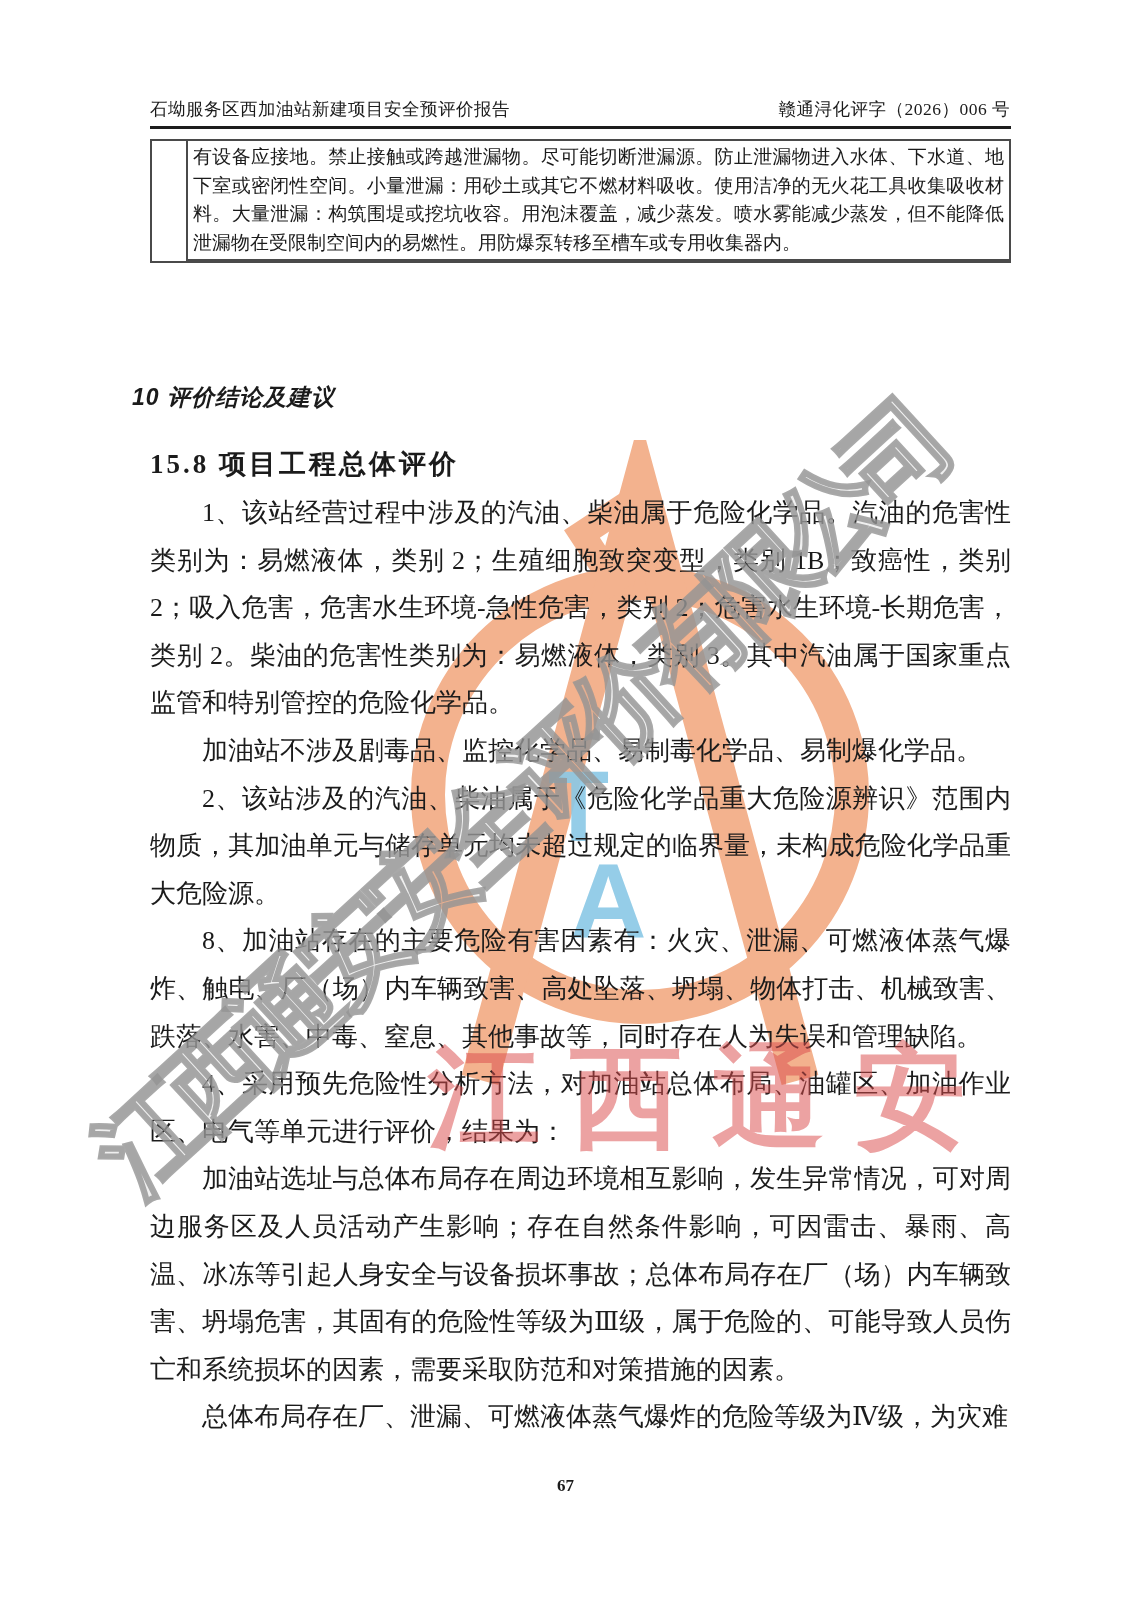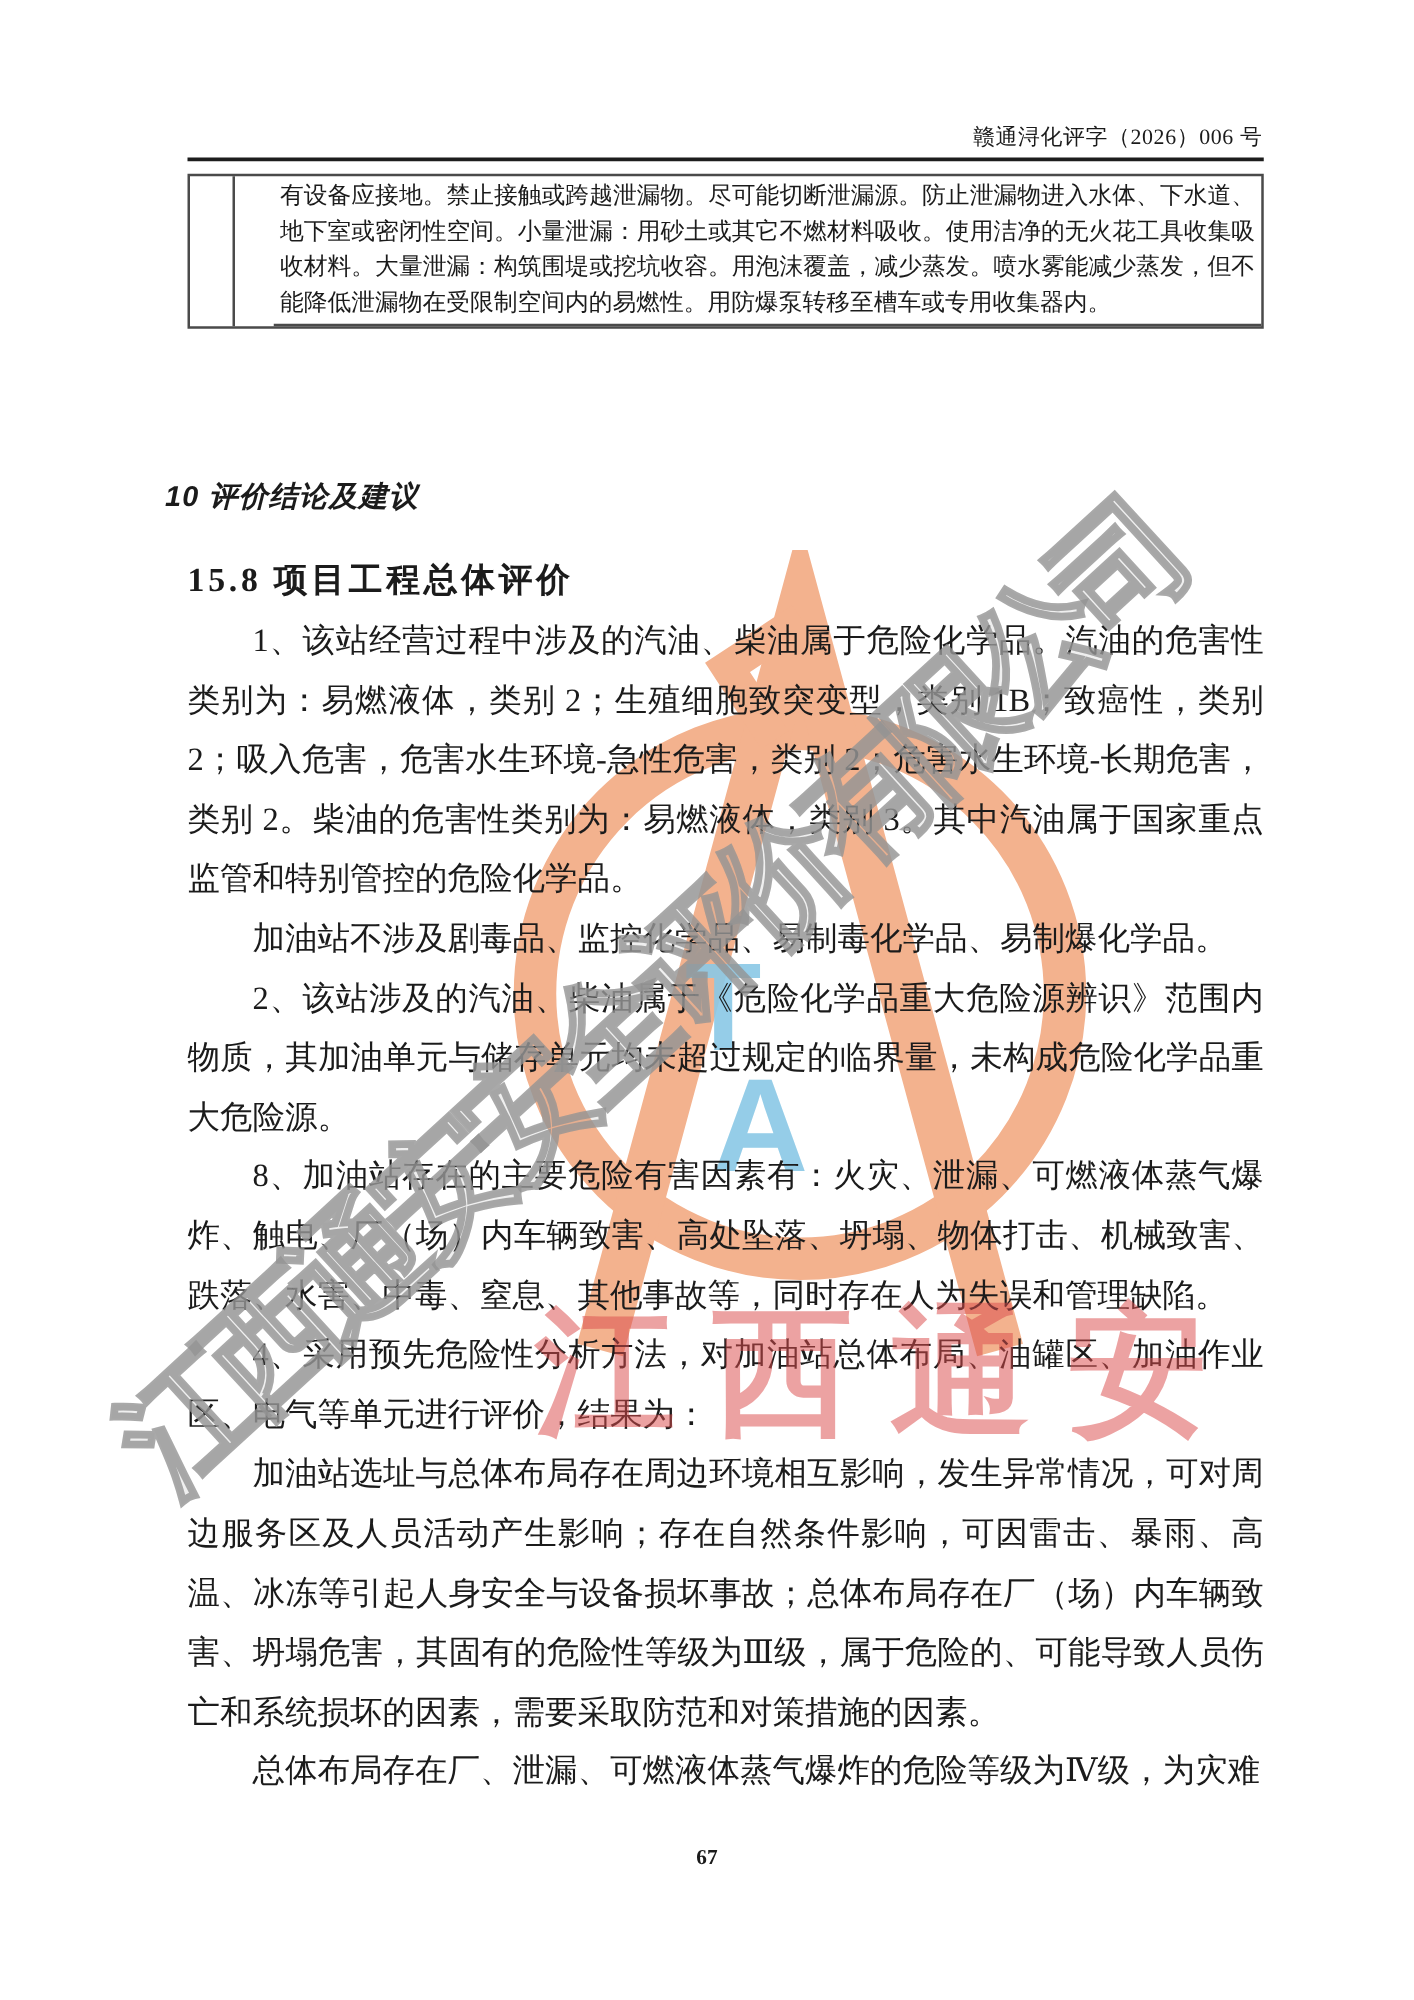--- a/index.html
+++ b/index.html
@@ -9,21 +9,21 @@
     font-family:"Liberation Serif","DejaVu Serif",serif;color:#1b1b1b;
   }
   
   .hdr-left{position:absolute;left:150px;top:97px;font-size:17.5px;letter-spacing:.5px;}
   .hdr-right{position:absolute;right:121px;top:97px;font-size:17.5px;letter-spacing:.5px;margin-left:46px;}
   .hdr-rule{position:absolute;left:150px;top:126px;width:861px;height:3px;background:#1d1d1d;}
   
   .tbl{position:absolute;left:150px;top:139px;width:861px;display:flex;
        border:2px solid #4a4a4a;box-sizing:border-box;background:transparent;z-index:2;}
   .tbl-col1{width:34px;border-right:2px solid #4a4a4a;}
-  .tbl-main{flex:1;display:flex;flex-direction:row;padding-left:31px;}
+  .tbl-main{flex:1;display:flex;flex-direction:row;}
   .tbl-cell{padding:2px 5px;font-size:19px;line-height:28.5px;text-align:justify;}
   .tbl-r1{border-bottom:2px solid #4a4a4a;}
   
   .h1{position:absolute;left:132px;top:382px;font-family:"Liberation Sans","DejaVu Sans",sans-serif;
       font-weight:bold;font-size:23px;letter-spacing:1px;z-index:2;font-style:italic;}
   .h2{position:absolute;left:150px;top:446px;font-weight:bold;font-size:27px;letter-spacing:3px;z-index:2;}
   
   .content{position:absolute;left:150px;top:489px;width:861px;font-size:26px;
            line-height:47.6px;text-align:justify;z-index:2;}
   .content p{margin:0;text-indent:2em;}
@@ -58,20 +58,21 @@
     <path d="M281 55 L222 94 L260 152" stroke="#f3b28e" stroke-width="26" fill="none"></path>
   </svg>
 
   <div class="wm-blue wm-blue-t">T</div>
   <div class="wm-blue wm-blue-a">A</div>
 
   <div class="wm-gray">江西通安安全评价有限公司</div>
 
   <div class="wm-red">江西通安</div>
 
+  <div class="hdr-left">石坳服务区西加油站新建项目安全预评价报告</div>
   <div class="hdr-right">赣通浔化评字（2026）006 号</div>
   <div class="hdr-rule"></div>
 
   <div class="tbl">
     <div class="tbl-col1"></div>
     <div class="tbl-main">
       <div class="tbl-cell tbl-r1">有设备应接地。禁止接触或跨越泄漏物。尽可能切断泄漏源。防止泄漏物进入水体、下水道、地下室或密闭性空间。小量泄漏：用砂土或其它不燃材料吸收。使用洁净的无火花工具收集吸收材料。大量泄漏：构筑围堤或挖坑收容。用泡沫覆盖，减少蒸发。喷水雾能减少蒸发，但不能降低泄漏物在受限制空间内的易燃性。用防爆泵转移至槽车或专用收集器内。</div>
     </div>
   </div>
 

